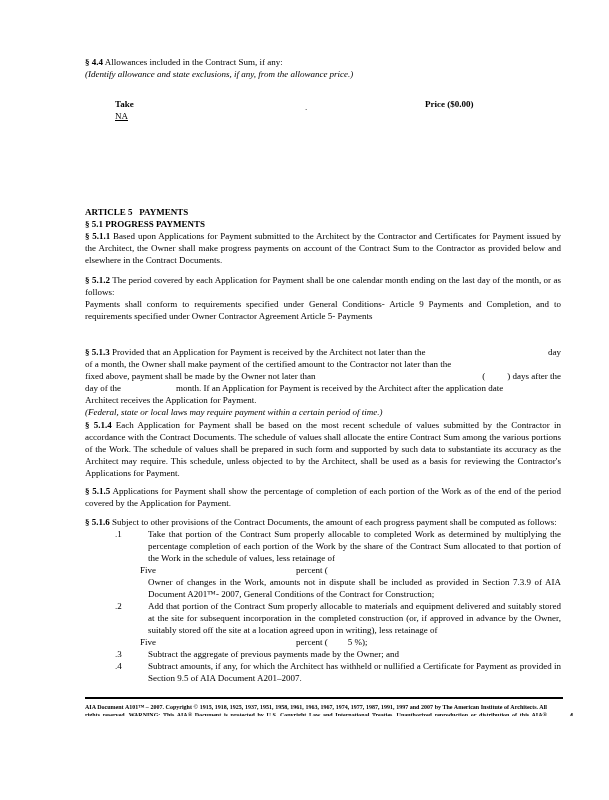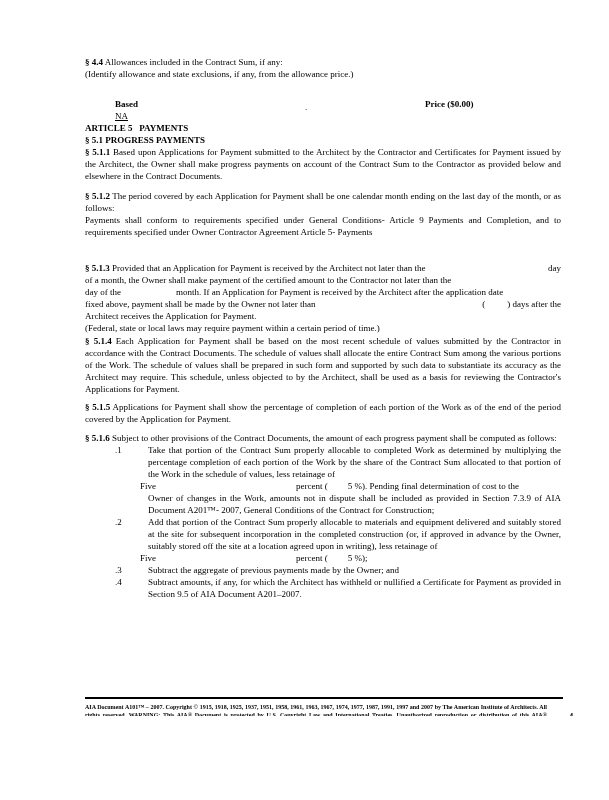--- a/index.html
+++ b/index.html
@@ -4,31 +4,31 @@
 <style>
   * { margin:0; padding:0; box-sizing:border-box; }
   html,body { background:#ffffff; }
   .page {
     position:relative; width:609px; height:716px; background:#ffffff;
     font-family:"Liberation Serif","DejaVu Serif",serif;
     font-size:9px; line-height:12px; color:#000; overflow:hidden;
   }
   .content { position:absolute; left:85px; top:56px; width:476px; }
   .b { font-weight:bold; }
-  .it { }
+  .it { font-style:italic; }
   .para { text-align:justify; }
   .prewrap { white-space:pre-wrap; }
 
   .allow-table { position:relative; margin-top:18px; height:24px; }
   .allow-item   { position:absolute; left:30px;  top:0; }
   .allow-dot    { position:absolute; left:220px; top:3px; }
   .allow-price  { position:absolute; left:340px; top:0; }
   .allow-value  { position:absolute; left:30px;  top:12px;text-decoration:underline; }
 
-  .article-head { }
+  .article-head { margin-top:84px; }
   .m512 { margin-top:8px; }
   .s513 { margin-top:24px; }
   .m514 { margin-top:1px; }
   .m515 { margin-top:6px; }
   .m516 { margin-top:7px; }
 
   .flexline { display:flex; }
   .flexline > span { white-space:nowrap; }
   .grow { flex:1 1 auto; }
   .sp20  { display:inline-block; width:20px;  flex:0 0 20px; }
@@ -54,21 +54,21 @@
 <div class="page">
   <div class="content">
 
     <p class="para">
       <span class="b">§ 4.4</span>
       <span>Allowances included in the Contract Sum, if any:</span>
     </p>
     <p class="para it">(Identify allowance and state exclusions, if any, from the allowance price.)</p>
 
     <div class="allow-table">
-      <span class="b allow-item">Based</span>
+      <span class="b allow-item">Take</span>
       <span class="allow-dot">.</span>
       <span class="b allow-price">Price ($0.00)</span>
       <span class="allow-value">NA</span>
     </div>
 
     <p class="b article-head prewrap">ARTICLE 5   PAYMENTS</p>
     <p class="b">§ 5.1 PROGRESS PAYMENTS</p>
 
     <p class="para">
       <span class="b">§ 5.1.1</span>
@@ -82,30 +82,30 @@
     <p class="para">Payments shall conform to requirements specified under General Conditions- Article 9 Payments and Completion, and to requirements specified under Owner Contractor Agreement Article 5- Payments</p>
 
     <div class="s513">
       <div class="flexline">
         <span><span class="b">§ 5.1.3</span> <span>Provided that an Application for Payment is received by the Architect not later than the</span></span>
         <span class="grow"></span>
         <span>day</span>
       </div>
       <div>of a month, the Owner shall make payment of the certified amount to the Contractor not later than the</div>
       <div class="flexline">
-        <span>day of the</span>
-        <span class="sp55"></span>
-        <span>month. If an Application for Payment is received by the Architect after the application date</span>
-      </div>
-      <div class="flexline">
         <span>fixed above, payment shall be made by the Owner not later than</span>
         <span class="grow"></span>
         <span>(</span>
         <span class="sp22"></span>
         <span>) days after the</span>
+      </div>
+      <div class="flexline">
+        <span>day of the</span>
+        <span class="sp55"></span>
+        <span>month. If an Application for Payment is received by the Architect after the application date</span>
       </div>
       <div>Architect receives the Application for Payment.</div>
       <div class="it">(Federal, state or local laws may require payment within a certain period of time.)</div>
     </div>
 
     <p class="para m514">
       <span class="b">§ 5.1.4</span>
       <span>Each Application for Payment shall be based on the most recent schedule of values submitted by the Contractor in accordance with the Contract Documents. The schedule of values shall allocate the entire Contract Sum among the various portions of the Work. The schedule of values shall be prepared in such form and supported by such data to substantiate its accuracy as the Architect may require. This schedule, unless objected to by the Architect, shall be used as a basis for reviewing the Contractor's Applications for Payment.</span>
     </p>
 
@@ -123,21 +123,20 @@
 
       <div class="li">
         <span class="marker">.1</span>
         <div class="litext">
           <div class="just">Take that portion of the Contract Sum properly allocable to completed Work as determined by multiplying the percentage completion of each portion of the Work by the share of the Contract Sum allocated to that portion of the Work in the schedule of values, less retainage of</div>
           <div class="flexline">
             <span>Five</span>
             <span class="sp140"></span>
             <span>percent (</span>
             <span class="sp20"></span>
-            <span>5 %). Pending final determination of cost to the</span>
           </div>
           <div class="just">Owner of changes in the Work, amounts not in dispute shall be included as provided in Section 7.3.9 of AIA Document A201™- 2007, General Conditions of the Contract for Construction;</div>
         </div>
       </div>
 
       <div class="li">
         <span class="marker">.2</span>
         <div class="litext">
           <div class="just">Add that portion of the Contract Sum properly allocable to materials and equipment delivered and suitably stored at the site for subsequent incorporation in the completed construction (or, if approved in advance by the Owner, suitably stored off the site at a location agreed upon in writing), less retainage of</div>
           <div class="flexline">

